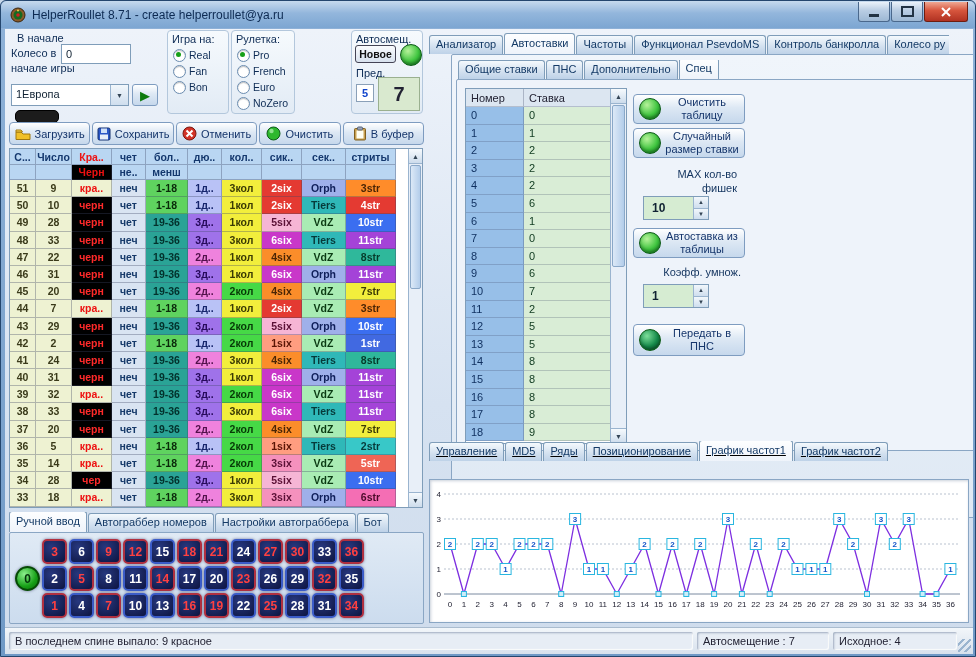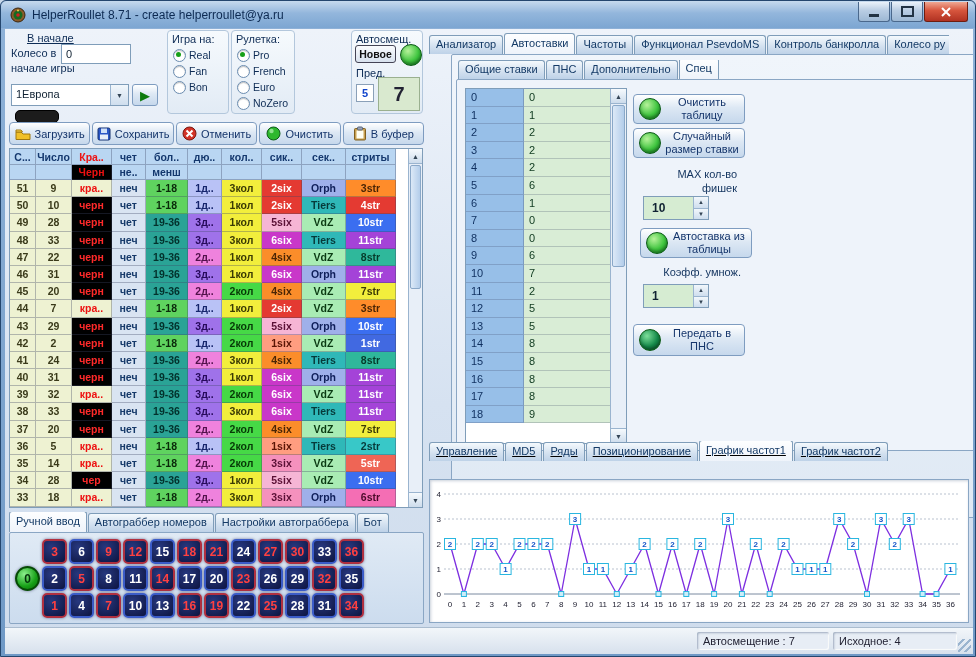--- a/index.html
+++ b/index.html
@@ -146,21 +146,21 @@
       <div class="cap close">
         <svg width="10" height="10">
             <path d="M1 1 L9 9 M9 1 L1 9" stroke="#fff" stroke-width="2"></path>
           </svg>
       </div>
     </div>
   </div>
 
   <div class="client">
 
-    <span class="lbl" style="left:22px;top:3px;text-decoration:underline;">В начале</span>
+    <span class="lbl" style="left:12px;top:3px;">В начале</span>
     <span class="lbl" style="left:6px;top:18px;">Колесо в</span>
     <span class="lbl" style="left:6px;top:33px;">начале игры</span>
     <input class="field" style="left: 56px; top: 15px; width: 70px; height: 20px;" value="0">
 
     <div class="grp" id="grp-game" style="left:162px;width:62px;">
         <span class="grp-title">Игра на:</span>
         <label class="radio">
           <span class="rdot on"></span>
           <span>Real</span>
         </label>
@@ -584,20 +584,24 @@
           <div class="tab">Общие ставки</div>
           <div class="tab">ПНС</div>
           <div class="tab">Дополнительно</div>
           <div class="tab sel">Спец</div>
         </div>
       <div class="panel" style="left:4px;top:24px;width:530px;height:372px;background:#eef3fa;" id="sub-panel">
 
         <div id="bet-table" style="left:8px;top:8px;width:162px;height:356px;">
           <div id="bet-grid">
               <div class="brow">
+                <div class="bcell bhead" style="width: 58px; height: 18px; line-height: 18px;">Номер</div>
+                <div class="bcell bhead" style="width: 88px; height: 18px; line-height: 18px;">Ставка</div>
+              </div>
+              <div class="brow">
                 <div class="bcell bnum" style="width: 58px; height: 17.6px; line-height: 17.6px;">0</div>
                 <div class="bcell bstk" style="width: 88px; height: 17.6px; line-height: 17.6px;">0</div>
               </div>
               <div class="brow">
                 <div class="bcell bnum" style="width: 58px; height: 17.6px; line-height: 17.6px;">1</div>
                 <div class="bcell bstk" style="width: 88px; height: 17.6px; line-height: 17.6px;">1</div>
               </div>
               <div class="brow">
                 <div class="bcell bnum" style="width: 58px; height: 17.6px; line-height: 17.6px;">2</div>
                 <div class="bcell bstk" style="width: 88px; height: 17.6px; line-height: 17.6px;">2</div>
@@ -685,21 +689,21 @@
           <span class="txt">Очистить таблицу</span>
         </button>
         <div class="plabel" style="left:184px;top:88px;width:96px;">MAX кол-во фишек</div>
         <div class="spinner" style="left:186px;top:116px;width:66px;height:24px;">
           <div class="spin-val">10</div>
           <div class="spin-btns">
             <div class="sb">▲</div>
             <div class="sb">▼</div>
           </div>
         </div>
-        <button class="pbtn" style="left:176px;top:148px;width:112px;height:30px;margin-left:7px;">
+        <button class="pbtn" style="left:176px;top:148px;width:112px;height:30px;">
           <span class="sphere" style="width:20px;height:20px;flex:none;"></span>
           <span class="txt">Автоставка из таблицы</span>
         </button>
         <div class="plabel" style="left:180px;top:186px;width:104px;">Коэфф. умнож.</div>
         <div class="spinner" style="left:186px;top:204px;width:66px;height:24px;">
           <div class="spin-val">1</div>
           <div class="spin-btns">
             <div class="sb">▲</div>
             <div class="sb">▼</div>
           </div>
@@ -829,19 +833,20 @@
           <text x="490.6" y="125" font-size="8" text-anchor="middle" fill="#223">34</text>
           <rect x="502" y="109.5" width="5" height="5" fill="#cdeef8" stroke="#29b6e0"></rect>
           <text x="504.5" y="125" font-size="8" text-anchor="middle" fill="#223">35</text>
           <rect x="512.9000000000001" y="81.5" width="11" height="11" fill="#fff" stroke="#29b6e0"></rect>
           <text x="518.4000000000001" y="90" font-size="8" font-weight="bold" text-anchor="middle" fill="#1454c8">1</text>
           <text x="518.4000000000001" y="125" font-size="8" text-anchor="middle" fill="#223">36</text>
         </svg>
     </div>
 
     <div id="statusbar" style="left:0;top:598px;width:968px;height:27px;">
+      <span class="status-cell" style="left:4px;width:672px;">В последнем спине выпало: 9 красное</span>
       <span class="status-cell" style="left:692px;width:120px;">Автосмещение : 7</span>
       <span class="status-cell" style="left:828px;width:112px;">Исходное: 4</span>
       <span class="grip"></span>
     </div>
 
   </div>
 </div>
 
 </body></html>

